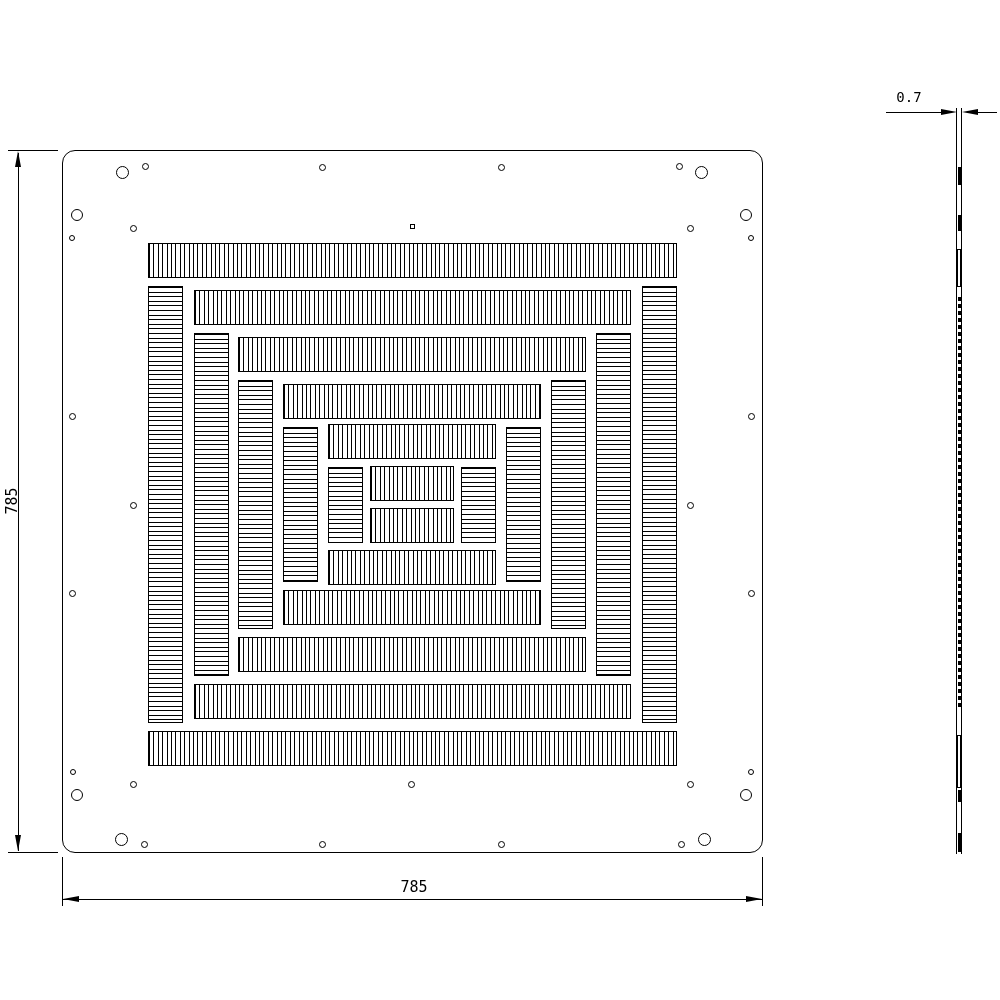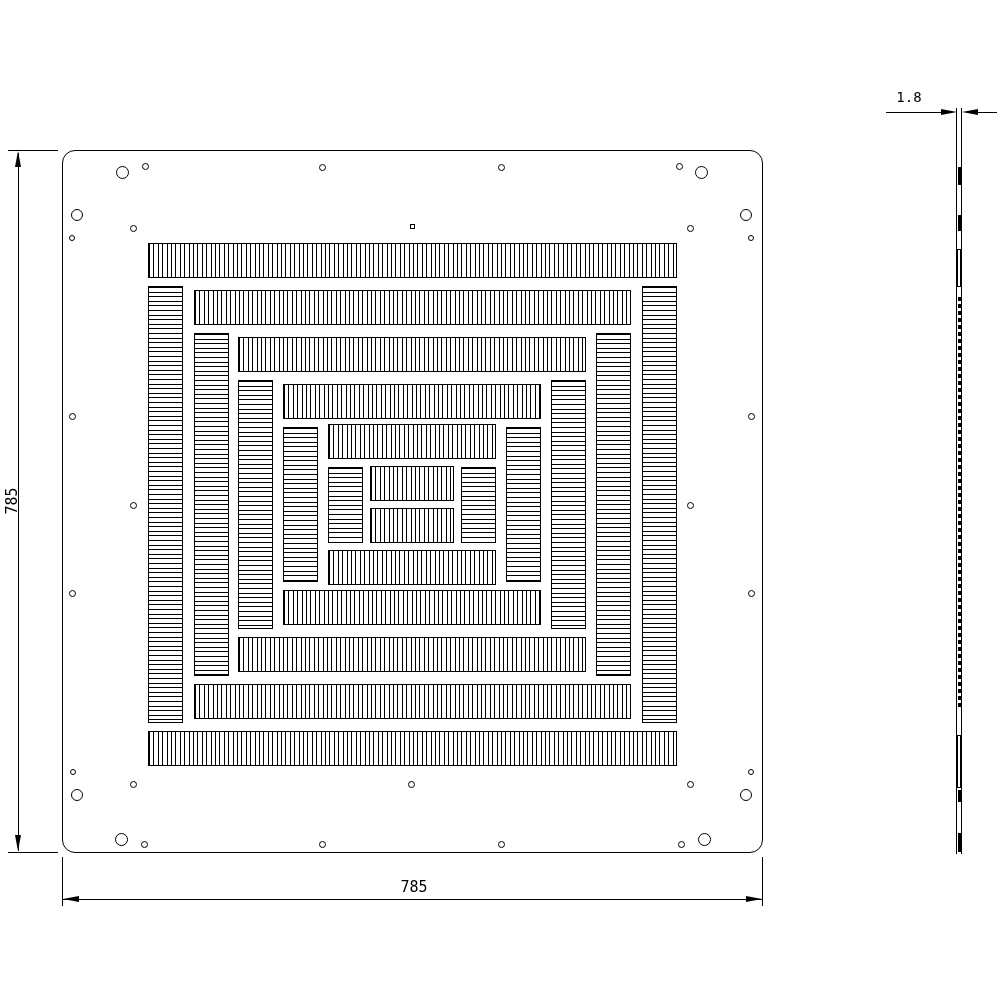--- a/index.html
+++ b/index.html
@@ -185,16 +185,16 @@
     <div class="dline" style="left:62px;top:857px;width:1px;height:49px;"></div>
     <div class="dline" style="left:762px;top:857px;width:1px;height:49px;"></div>
     <div class="dim-label" style="left:414px;top:887px;">785</div>
   </div>
 
   <div>
     <div class="dline" style="left:886px;top:112px;width:56px;height:1px;"></div>
     <div class="arr right" style="left:941px;top:109px;"></div>
     <div class="arr left" style="left:962px;top:109px;"></div>
     <div class="dline" style="left:978px;top:112px;width:19px;height:1px;"></div>
-    <div class="dim-label small" style="left:909px;top:97px;">1.8</div>
+    <div class="dim-label small" style="left:909px;top:97px;">0.7</div>
   </div>
 
 </div>
 
 </body></html>

